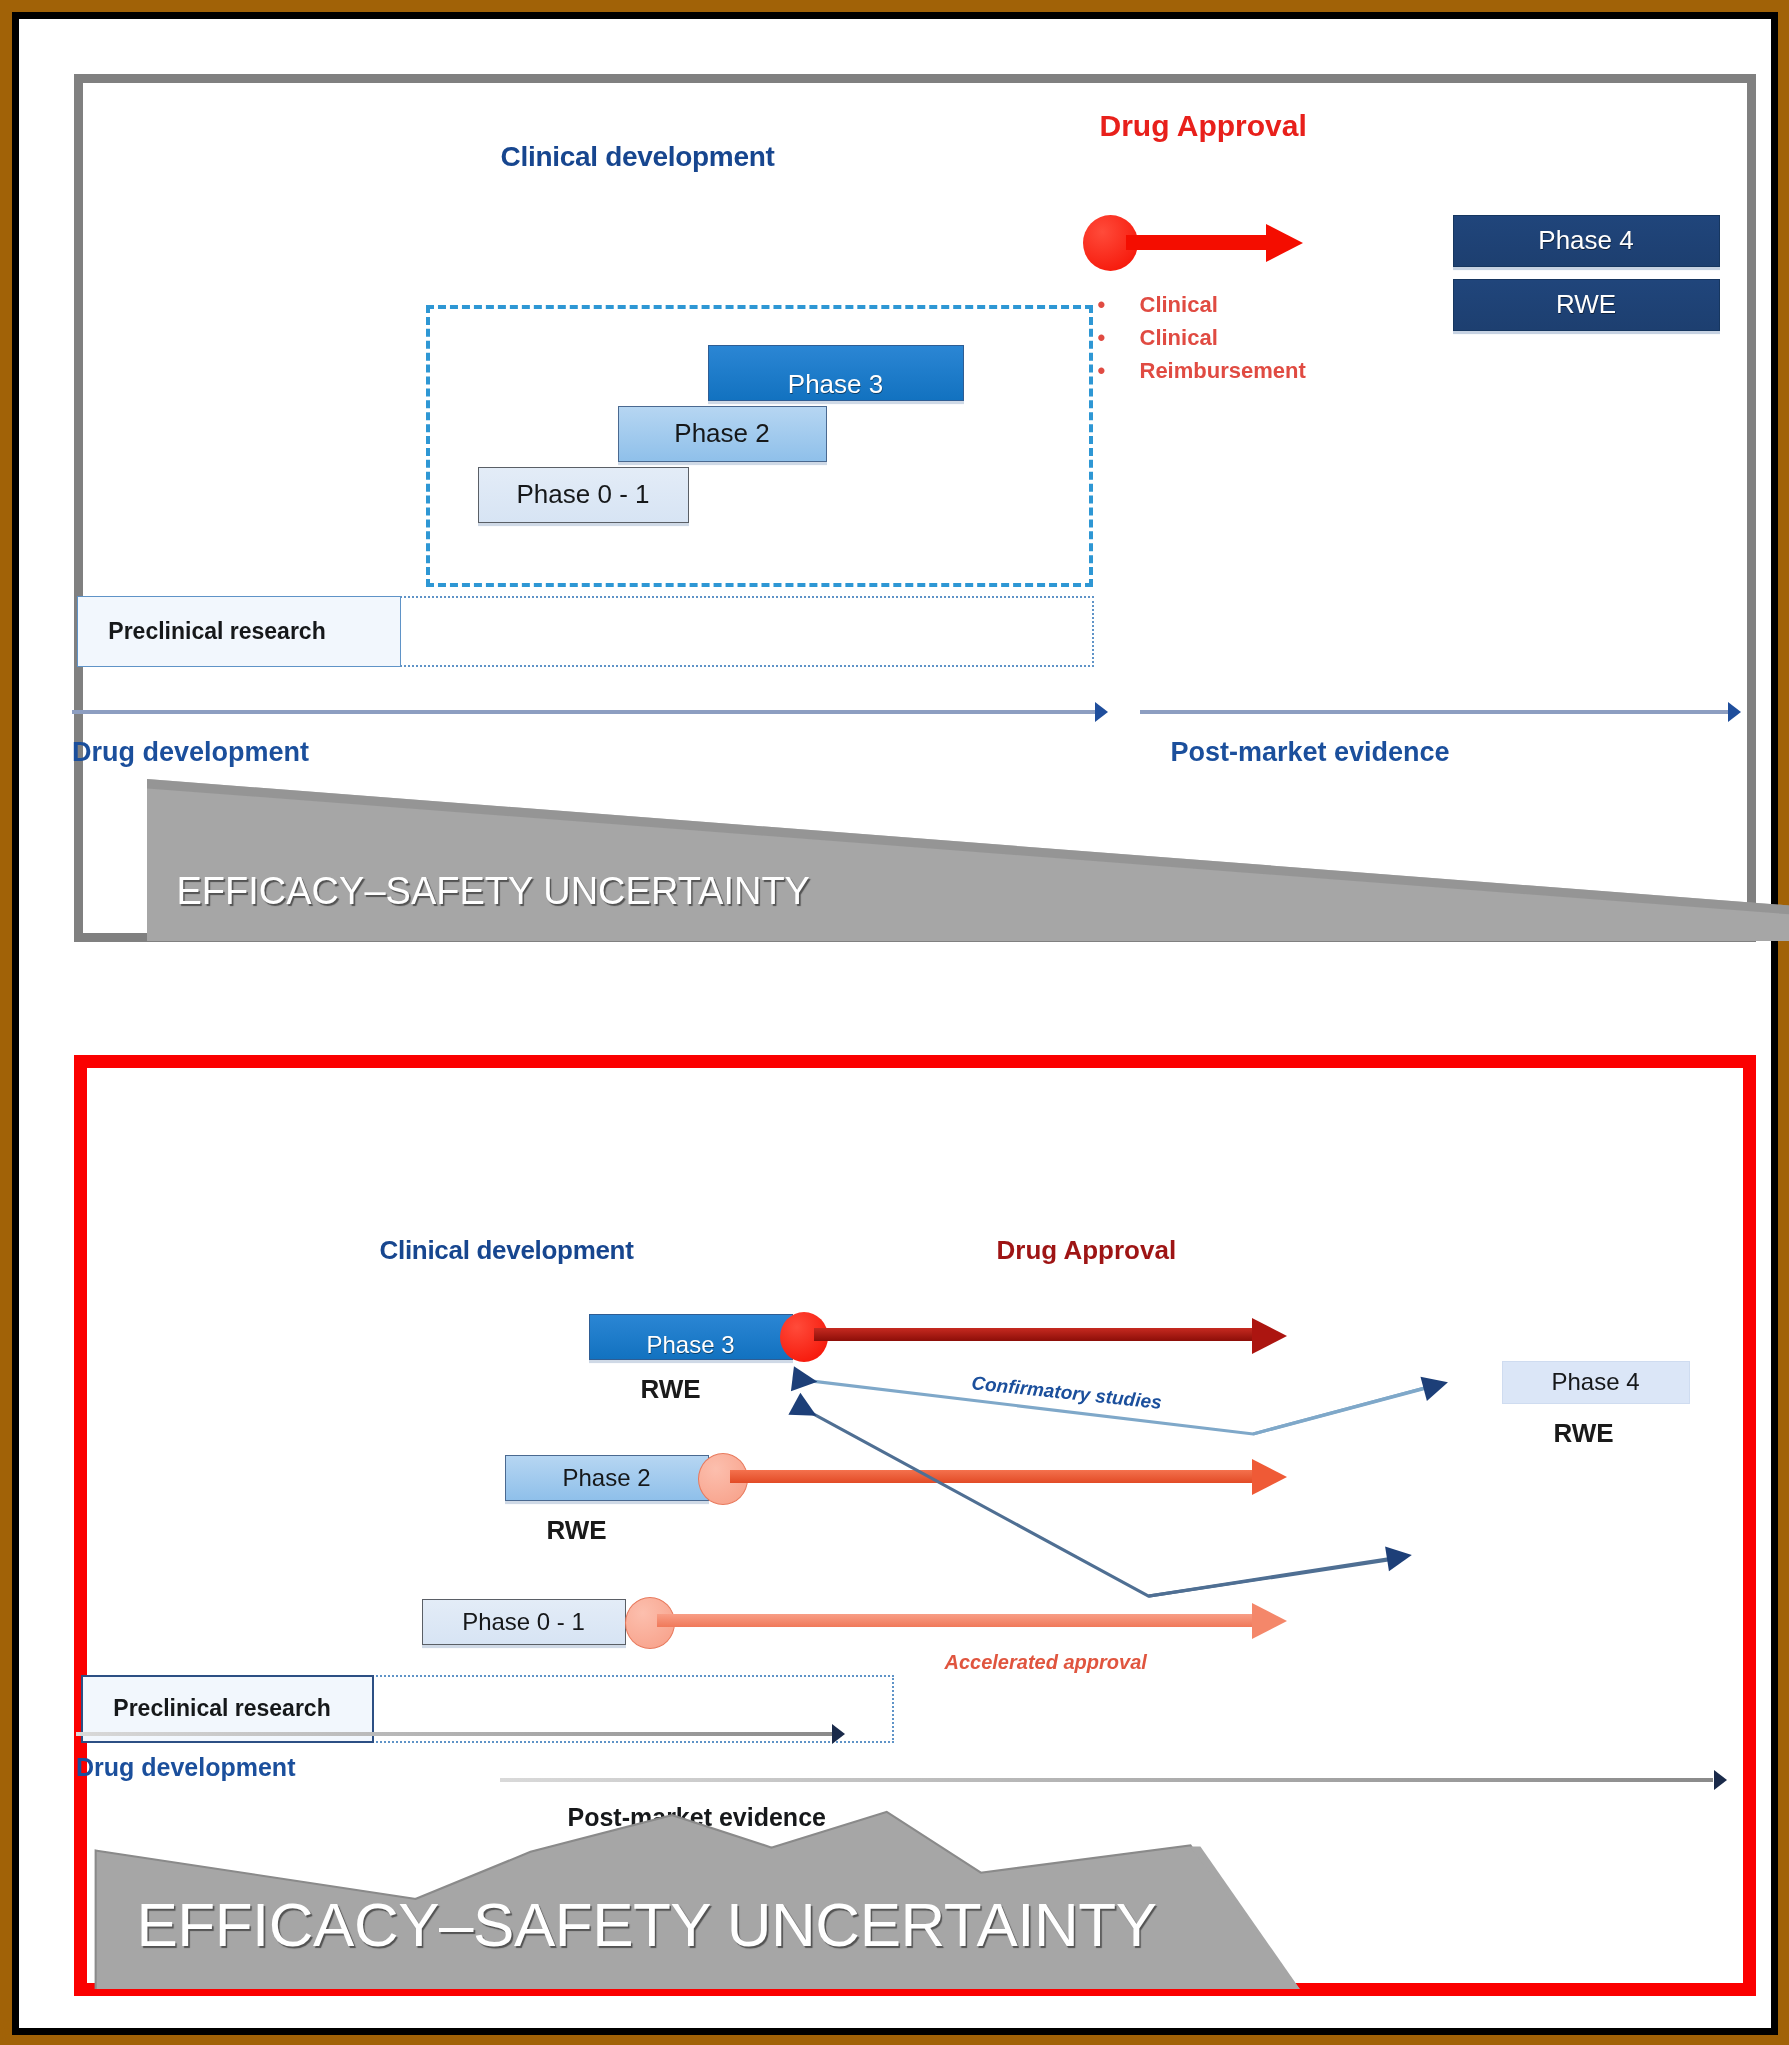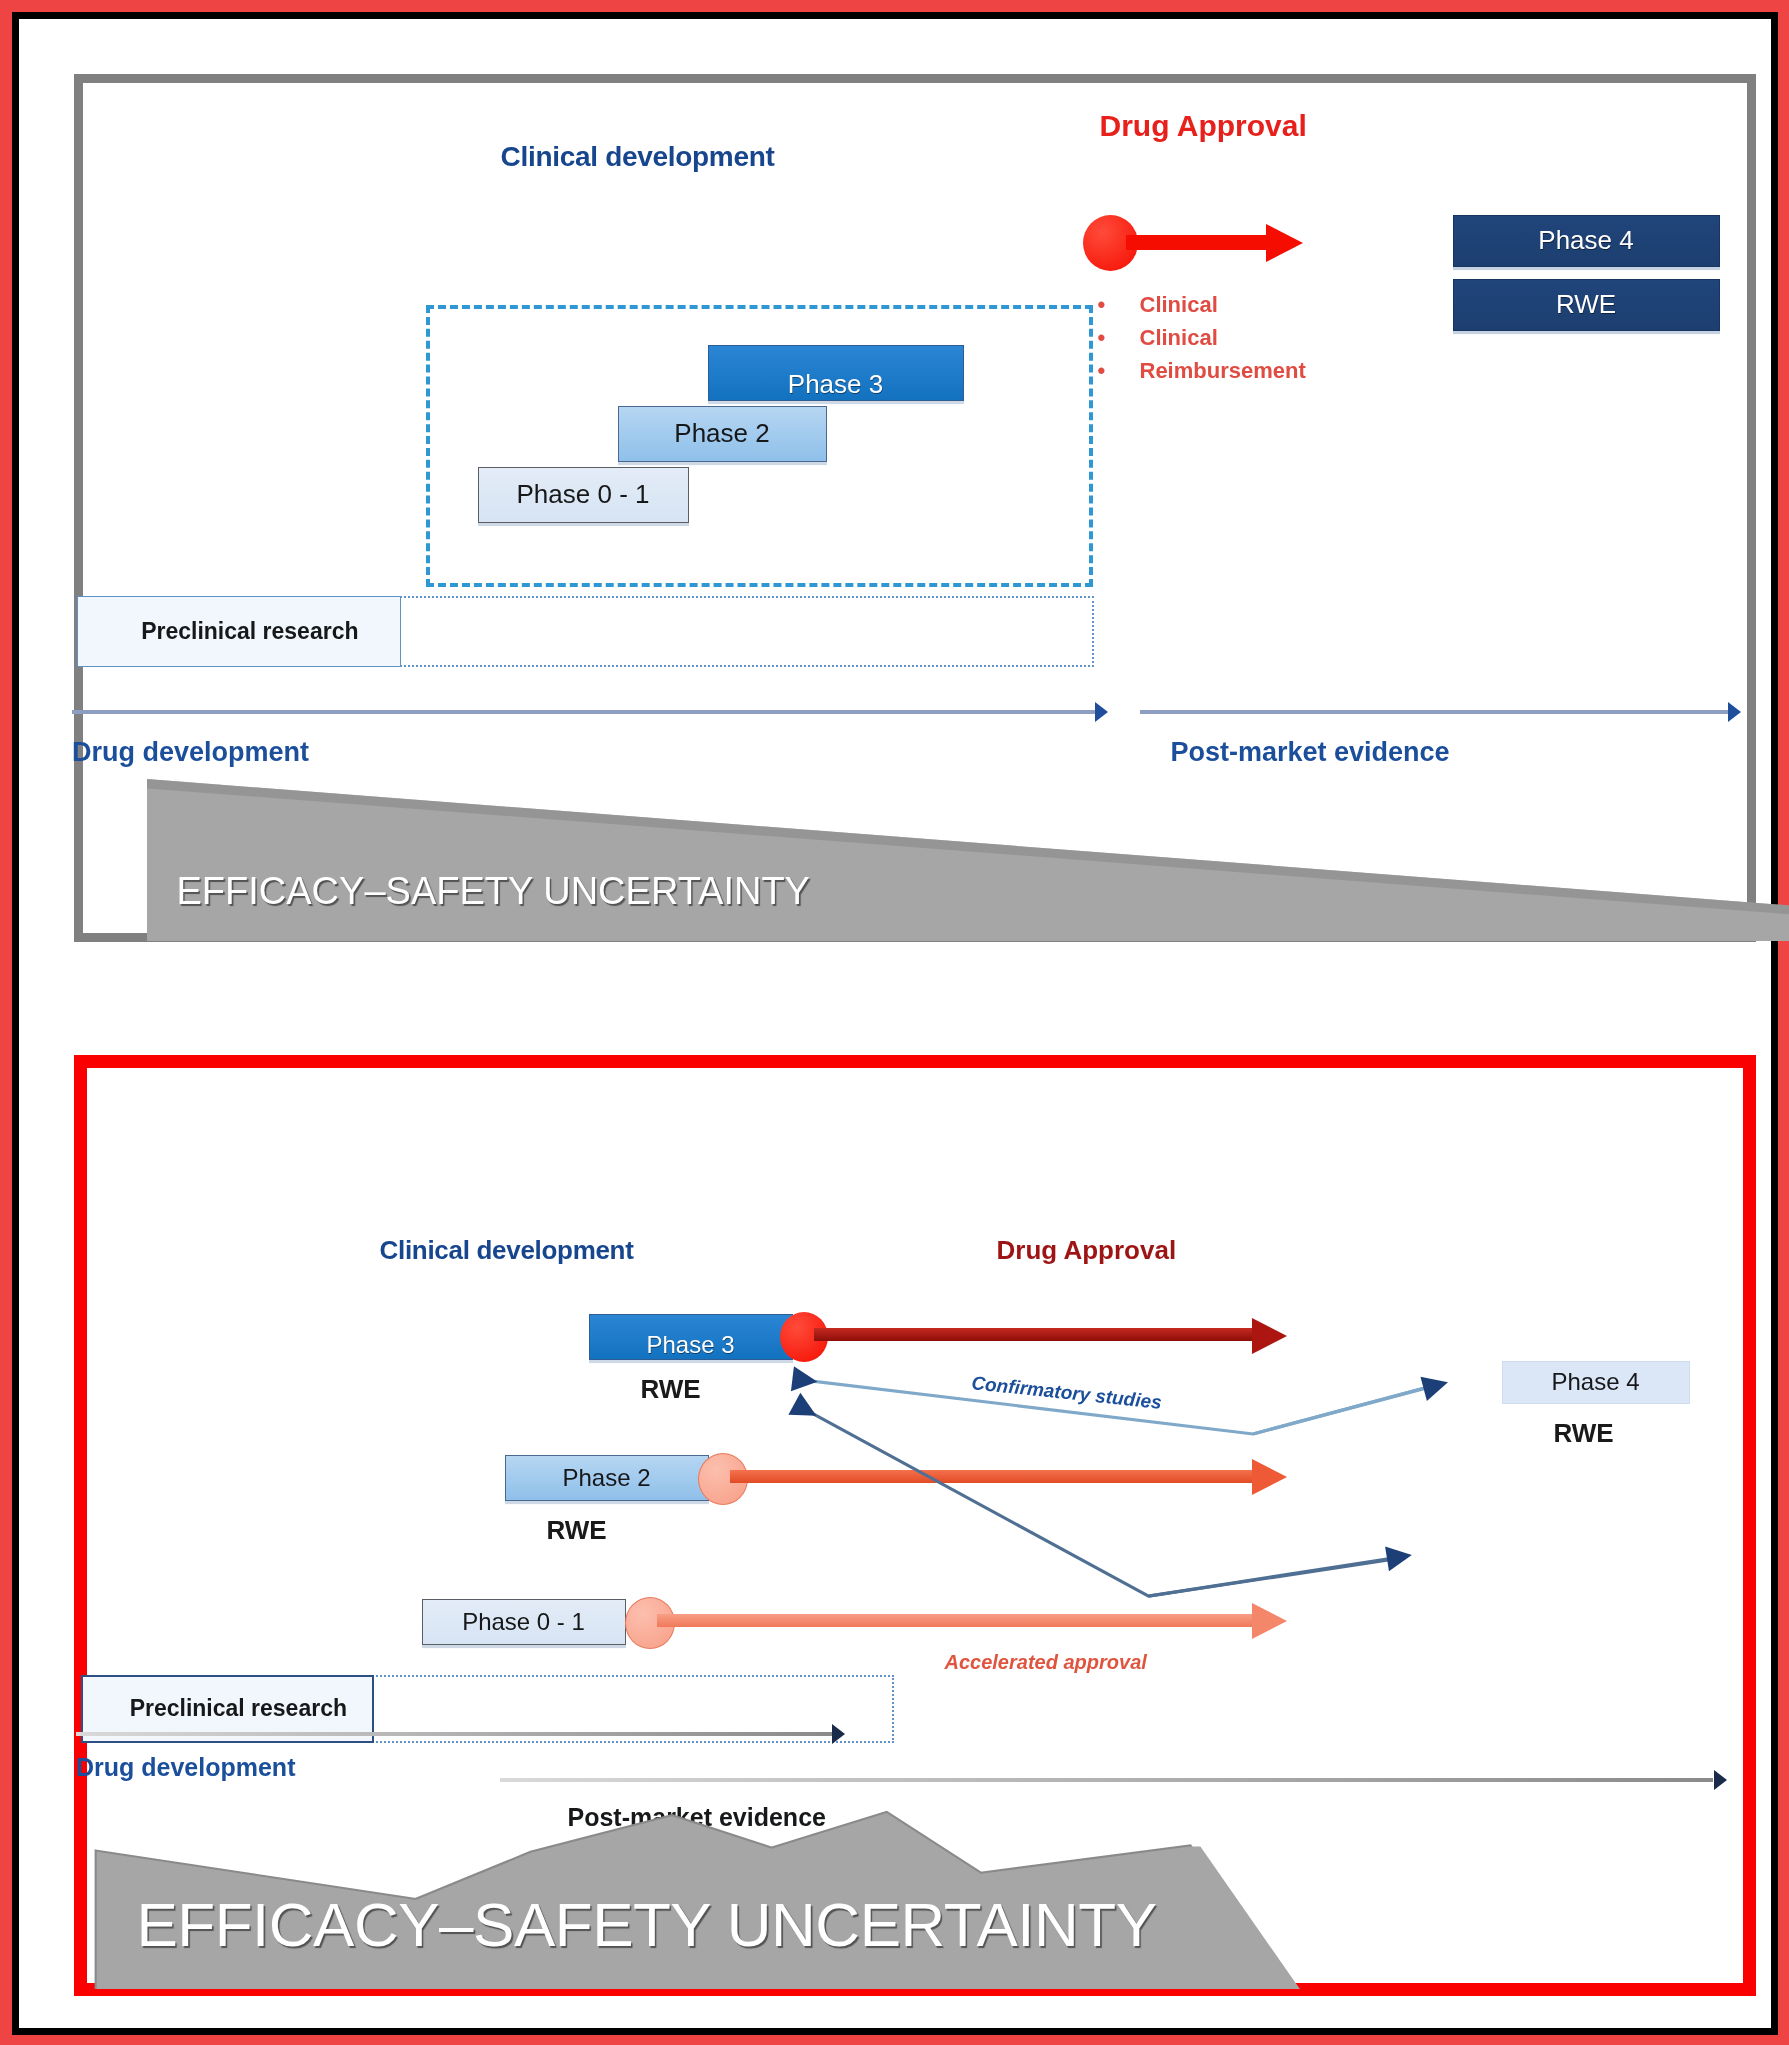--- a/index.html
+++ b/index.html
@@ -1,17 +1,17 @@
 <!DOCTYPE html>
 <html style="font-size:8.4px"><head>
 <meta charset="utf-8">
 <style>
   html,body{margin:0;padding:0;background:#ffffff;}
   body{font-family:"Liberation Sans", sans-serif;}
-  #root{position:relative;width:1789px;height:2046px;background:#ef4444;overflow:hidden;}
+  #root{position:relative;width:1789px;height:2046px;background:#a16207;overflow:hidden;}
 
   
   #outer-frame{
     position:absolute;left:11.5px;top:11.5px;width:1766px;height:2023px;
     border:7.3px solid #000000;box-sizing:border-box;background:#ffffff;
   }
 
   
   #panel-a{
     position:absolute;left:55px;top:55px;width:1682px;height:868px;
@@ -53,23 +53,22 @@
   
   #cd-box-a{
     position:absolute;left:343px;top:222px;width:667px;height:282px;
     border:4.7px dashed #2e97d4;box-sizing:border-box;
   }
 
   
   .precl-outer{position:absolute;box-sizing:border-box;border:2.1px dotted #5f93c7;background:#ffffff;}
   .precl-chip{
     position:absolute;box-sizing:border-box;display:flex;align-items:center;
-    font-size:23px;font-weight:bold;color:#16181a;white-space:nowrap;padding-left:21px;
+    font-size:23px;font-weight:bold;color:#16181a;white-space:nowrap;padding-left:30px;
     background:#f2f7fd;
-    justify-content:center;
   }
   .precl-chip-a{border:1.6px solid #5f93c7;}
   .precl-chip-b{border:2.1px solid #2c4f84;}
 
   
   .tl-line{position:absolute;height:4.7px;background:#8d9ec1;}
   .tl-line-grey{position:absolute;height:4.7px;background:linear-gradient(90deg,#d9d9d9,#8a8a8a);}
   .tl-head{position:absolute;width:0;height:0;border-top:10px solid transparent;
            border-bottom:10px solid transparent;border-left:13.6px solid #1f4e9c;}
   .tl-head-dark{position:absolute;width:0;height:0;border-top:10px solid transparent;

